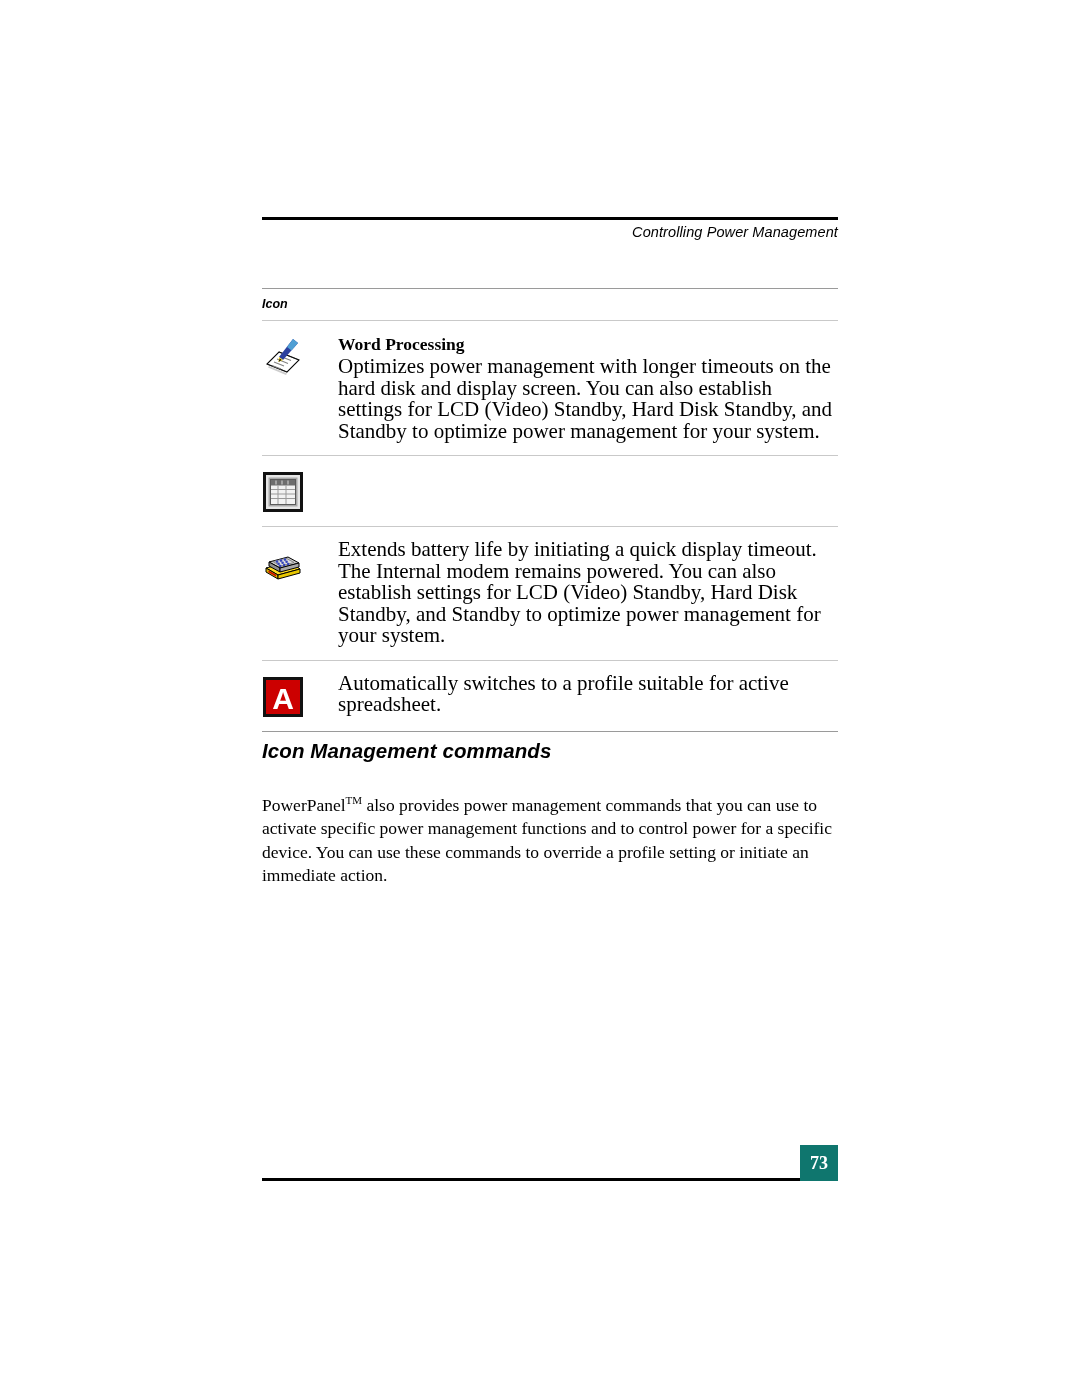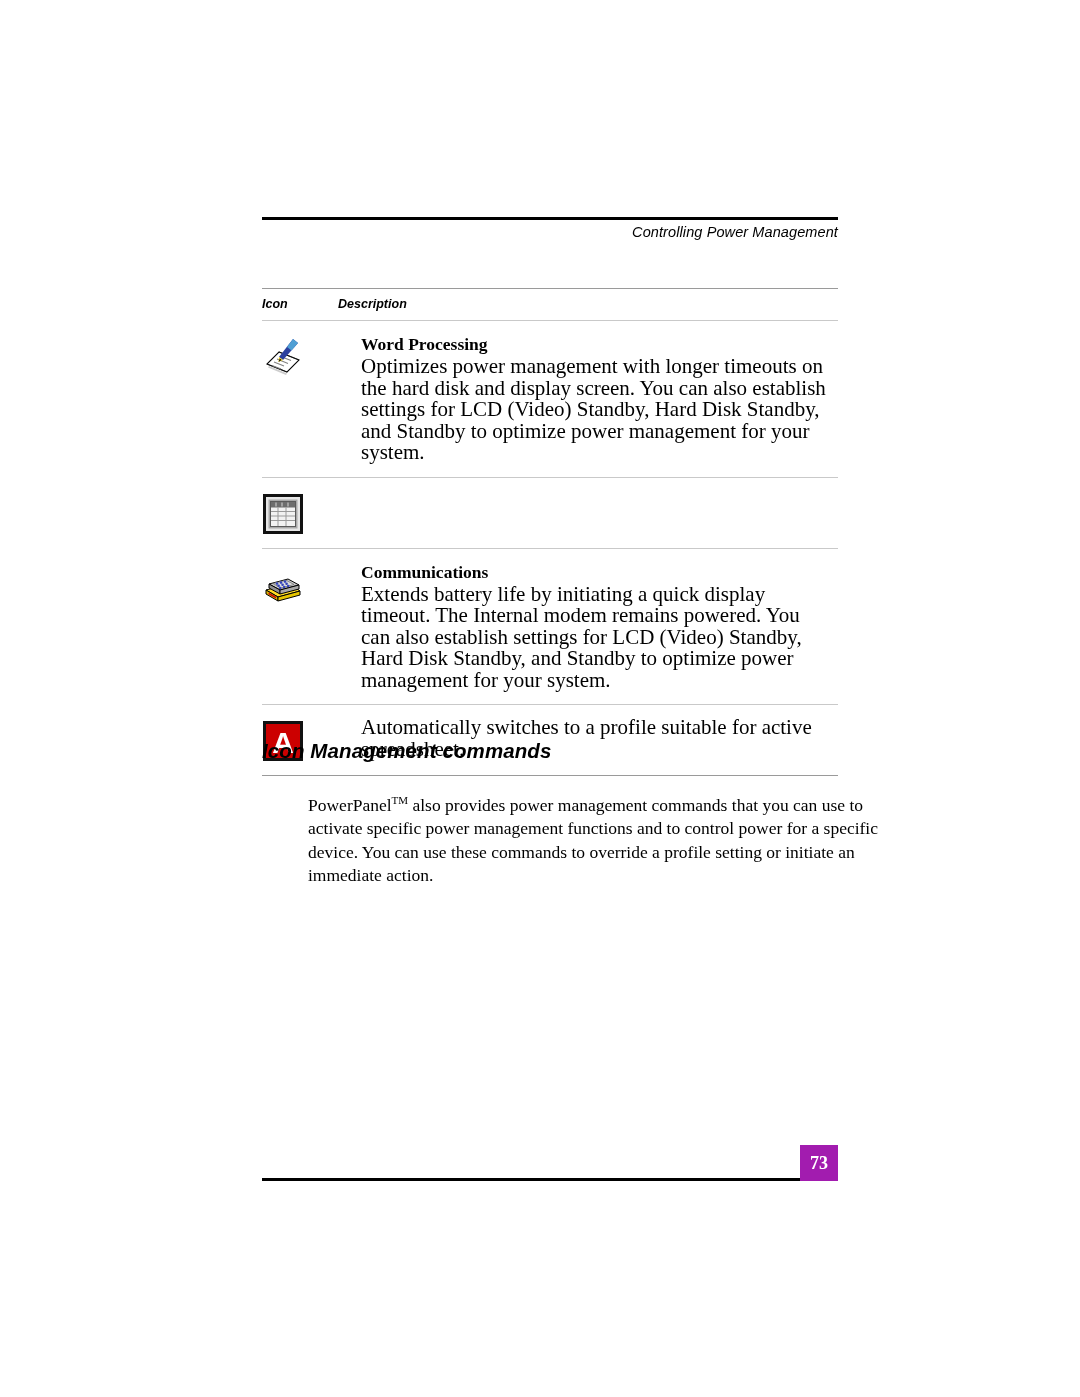--- a/index.html
+++ b/index.html
@@ -81,21 +81,20 @@
     padding: 12px 0 13px 0;
   }
   .cell-icon {
     width: 76px;
     flex: 0 0 76px;
     padding-top: 3px;
   }
   .cell-desc {
     flex: 1 1 auto;
     padding-right: 4px;
-    margin-left: 23px;
   }
   .row-title {
     font-family: "Liberation Serif", "DejaVu Serif", serif;
     font-weight: bold;
     font-size: 17.5px;
     line-height: 22px;
     margin-bottom: 1px;
   }
   .row-body {
     font-family: "Liberation Serif", "DejaVu Serif", serif;
@@ -125,21 +124,20 @@
 
   .body-para {
     position: absolute;
     left: 262px;
     top: 776px;
     width: 578px;
     font-family: "Liberation Serif", "DejaVu Serif", serif;
     font-size: 17.5px;
     line-height: 23.5px;
     text-align: left;
-    margin-left: 46px;
   }
   .tm {
     font-size: 11px;
     vertical-align: super;
     line-height: 0;
   }
 
   
   .footer-rule {
     position: absolute;
@@ -148,21 +146,21 @@
     width: 538px;
     height: 3px;
     background: #000000;
   }
   .page-number {
     position: absolute;
     left: 800px;
     top: 1145px;
     width: 38px;
     height: 36px;
-    background: #a21caf;
+    background: #0f766e;
     color: #ffffff;
     font-family: "Liberation Serif", "DejaVu Serif", serif;
     font-weight: bold;
     font-size: 18px;
     display: flex;
     align-items: center;
     justify-content: center;
   }
 </style>
 </head>
@@ -172,21 +170,20 @@
 
   <div class="header-rule"></div>
   <div class="header-title">Controlling Power Management</div>
 
   <div class="table">
 
     <div class="rule-thin"></div>
 
     <div class="thead">
       <div class="th th-icon">Icon</div>
-      <div class="th th-desc">Description</div>
     </div>
 
     <div class="rule-thin light"></div>
 
     <div class="trow">
       <div class="cell-icon">
         <svg class="icon-box" viewBox="0 0 42 42">
 
           <polygon points="5,28 17,16 37,24 25,36" fill="#ffffff" stroke="#3a3a3a" stroke-width="1.2"></polygon>
           <polygon points="5,28 17,16 37,24 25,36" fill="none" stroke="#000000" stroke-width="0.8"></polygon>
@@ -260,21 +257,20 @@
           <circle cx="20.6" cy="20.8" r="1.3" fill="#3344bb"></circle>
           <circle cx="24.6" cy="19.8" r="1.3" fill="#3344bb"></circle>
           <circle cx="18.2" cy="24" r="1.3" fill="#3344bb"></circle>
           <circle cx="22.2" cy="23" r="1.3" fill="#3344bb"></circle>
           <circle cx="26.2" cy="22" r="1.3" fill="#3344bb"></circle>
 
           <polygon points="6.5,28.5 14,32.8 14,34.5 6.5,30.2" fill="#cc0000"></polygon>
         </svg>
       </div>
       <div class="cell-desc">
-        <div class="row-title">Communications</div>
         <div class="row-body">Extends battery life by initiating a quick display timeout. The Internal modem remains powered. You can also establish settings for LCD (Video) Standby, Hard Disk Standby, and Standby to optimize power management for your system.</div>
       </div>
     </div>
 
     <div class="rule-thin light"></div>
 
     <div class="trow">
       <div class="cell-icon">
         <svg class="icon-box" viewBox="0 0 42 42">
           <rect x="1" y="1" width="40" height="40" fill="#111111"></rect>

